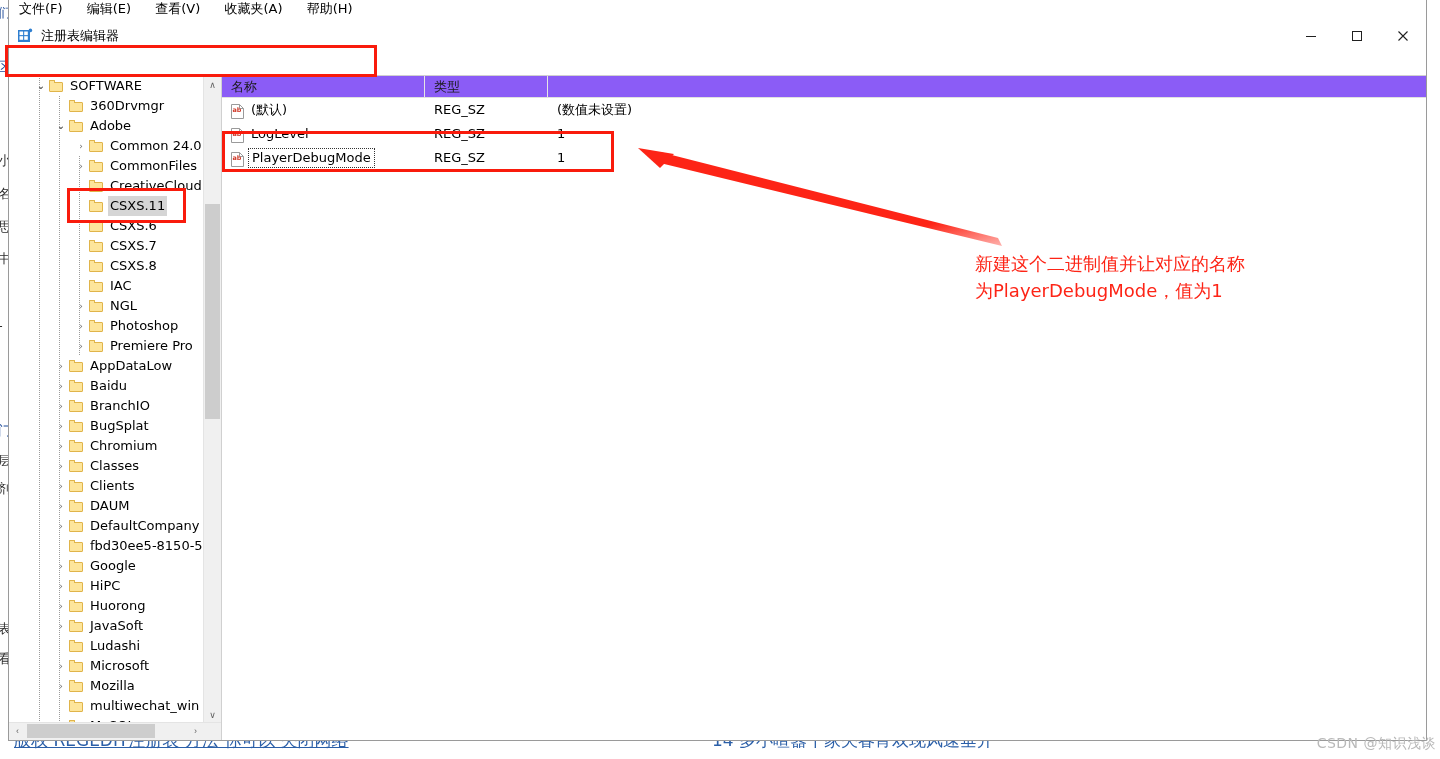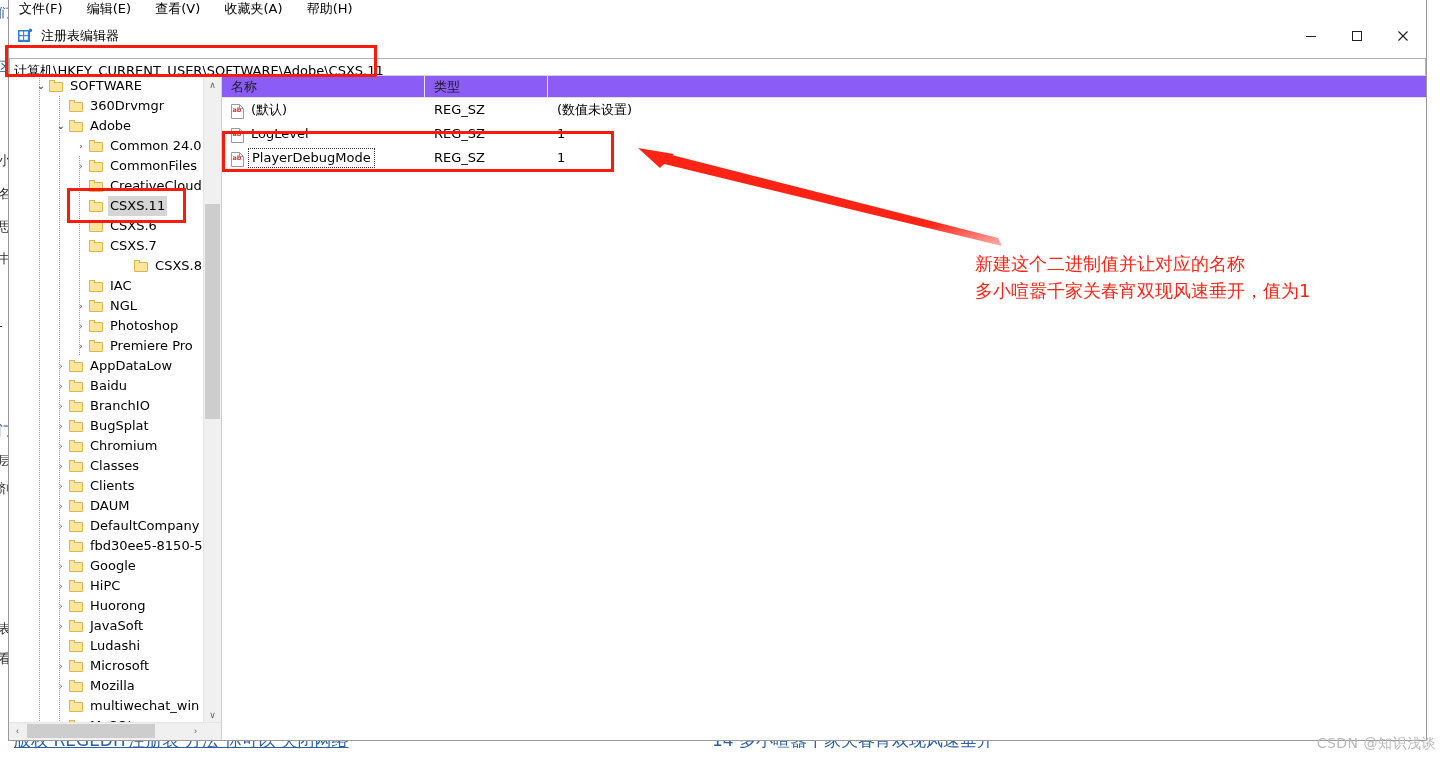--- a/index.html
+++ b/index.html
@@ -274,38 +274,35 @@
         <rect x="1.5" y="1.5" width="9" height="9" fill="none" stroke="#202020" stroke-width="1"></rect>
       </svg>
     </div>
     <div class="win-btn" id="btn-close">
       <svg width="12" height="12" viewBox="0 0 12 12">
         <path d="M1.5 1.5 L10.5 10.5 M10.5 1.5 L1.5 10.5" stroke="#202020" stroke-width="1.1" fill="none"></path>
       </svg>
     </div>
   </div>
 
-  <div id="address-bar-wrap">
-    <div id="address-bar" title="计算机\HKEY_CURRENT_USER\SOFTWARE\Adobe\CSXS.11">计算机\HKEY_CURRENT_USER\SOFTWARE\Adobe\CSXS.11</div>
-  </div>
 
   <div id="content">
 
     <div id="tree-pane">
       <div id="tree-scroll">
           <div class="tnode" style="padding-left: 24px;"><span class="tw expanded">⌄</span><span class="tfolder"><i></i></span><span class="tlabel">SOFTWARE</span></div>
           <div class="tnode" style="padding-left: 44px;"><span class="tw">&nbsp;</span><span class="tfolder"><i></i></span><span class="tlabel">360Drvmgr</span></div>
           <div class="tnode" style="padding-left: 44px;"><span class="tw expanded">⌄</span><span class="tfolder"><i></i></span><span class="tlabel">Adobe</span></div>
           <div class="tnode" style="padding-left: 64px;"><span class="tw">›</span><span class="tfolder"><i></i></span><span class="tlabel">Common 24.0</span></div>
           <div class="tnode" style="padding-left: 64px;"><span class="tw">›</span><span class="tfolder"><i></i></span><span class="tlabel">CommonFiles</span></div>
           <div class="tnode" style="padding-left: 64px;"><span class="tw">&nbsp;</span><span class="tfolder"><i></i></span><span class="tlabel">CreativeCloud</span></div>
           <div class="tnode selected" style="padding-left: 64px; text-decoration: underline;"><span class="tw">&nbsp;</span><span class="tfolder"><i></i></span><span class="tlabel">CSXS.11</span></div>
           <div class="tnode" style="padding-left: 64px;"><span class="tw">&nbsp;</span><span class="tfolder"><i></i></span><span class="tlabel">CSXS.6</span></div>
           <div class="tnode" style="padding-left: 64px;"><span class="tw">&nbsp;</span><span class="tfolder"><i></i></span><span class="tlabel">CSXS.7</span></div>
-          <div class="tnode" style="padding-left: 64px; text-align: right;"><span class="tw">&nbsp;</span><span class="tfolder"><i></i></span><span class="tlabel">CSXS.8</span></div>
+          <div class="tnode" style="padding-left: 64px;"><span class="tw">&nbsp;</span><span class="tfolder"><i></i></span><span class="tlabel">CSXS.8</span></div>
           <div class="tnode" style="padding-left: 64px;"><span class="tw">&nbsp;</span><span class="tfolder"><i></i></span><span class="tlabel">IAC</span></div>
           <div class="tnode" style="padding-left: 64px;"><span class="tw">›</span><span class="tfolder"><i></i></span><span class="tlabel">NGL</span></div>
           <div class="tnode" style="padding-left: 64px;"><span class="tw">›</span><span class="tfolder"><i></i></span><span class="tlabel">Photoshop</span></div>
           <div class="tnode" style="padding-left: 64px;"><span class="tw">›</span><span class="tfolder"><i></i></span><span class="tlabel">Premiere Pro</span></div>
           <div class="tnode" style="padding-left: 44px;"><span class="tw">›</span><span class="tfolder"><i></i></span><span class="tlabel">AppDataLow</span></div>
           <div class="tnode" style="padding-left: 44px;"><span class="tw">›</span><span class="tfolder"><i></i></span><span class="tlabel">Baidu</span></div>
           <div class="tnode" style="padding-left: 44px;"><span class="tw">›</span><span class="tfolder"><i></i></span><span class="tlabel">BranchIO</span></div>
           <div class="tnode" style="padding-left: 44px;"><span class="tw">›</span><span class="tfolder"><i></i></span><span class="tlabel">BugSplat</span></div>
           <div class="tnode" style="padding-left: 44px;"><span class="tw">›</span><span class="tfolder"><i></i></span><span class="tlabel">Chromium</span></div>
           <div class="tnode" style="padding-left: 44px;"><span class="tw">›</span><span class="tfolder"><i></i></span><span class="tlabel">Classes</span></div>
@@ -392,15 +389,15 @@
       <stop offset="0%" stop-color="#fd2416" stop-opacity="0.35"></stop>
       <stop offset="22%" stop-color="#fd2416" stop-opacity="1"></stop>
       <stop offset="100%" stop-color="#fd2416" stop-opacity="1"></stop>
     </linearGradient>
   </defs>
   <polygon points="372,106 368,98 30,12 26,22" fill="url(#arrowfade)"></polygon>
   <polygon points="8,8 44,14 30,28" fill="#fd2416"></polygon>
 </svg>
 
 <div id="ann-text">新建这个二进制值并让对应的名称
-多小喧嚣千家关春宵双现风速垂开，值为1</div>
+为PlayerDebugMode，值为1</div>
 
 <div id="watermark">CSDN @知识浅谈</div>
 
 </body></html>

